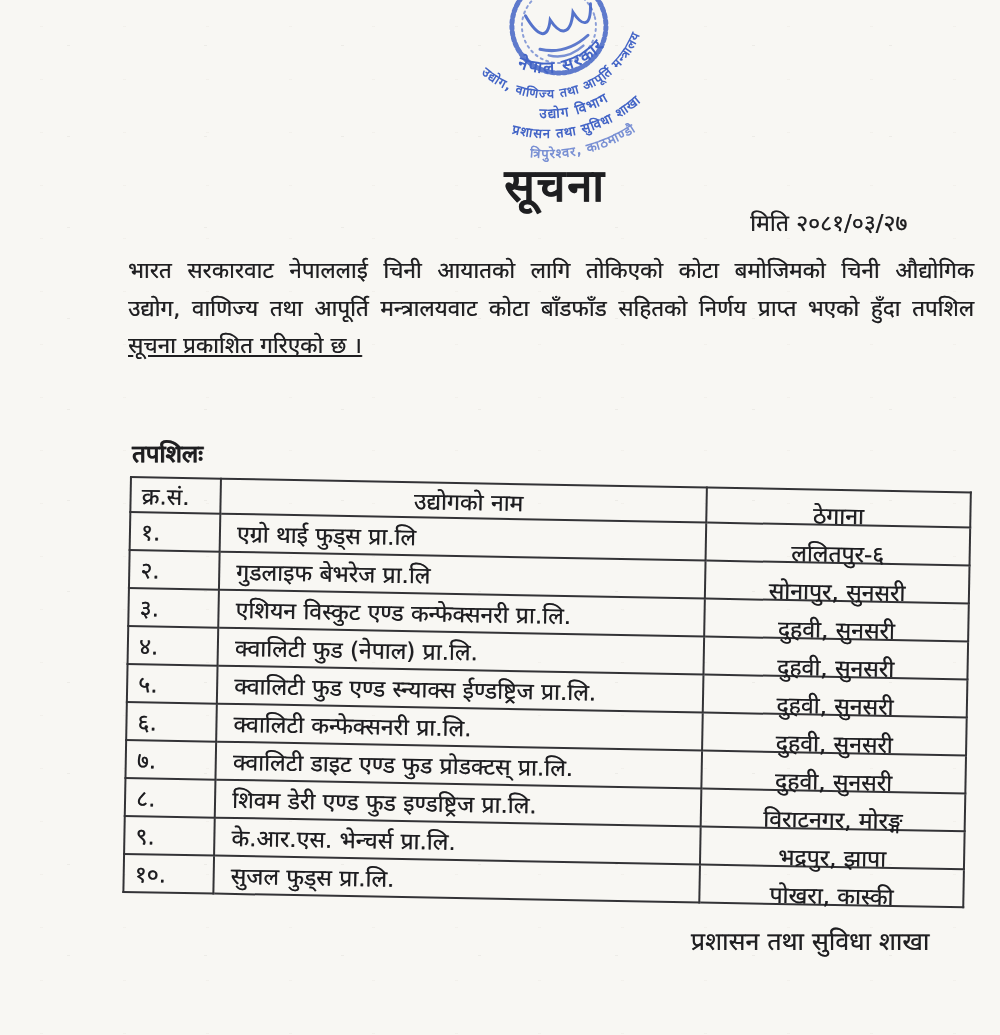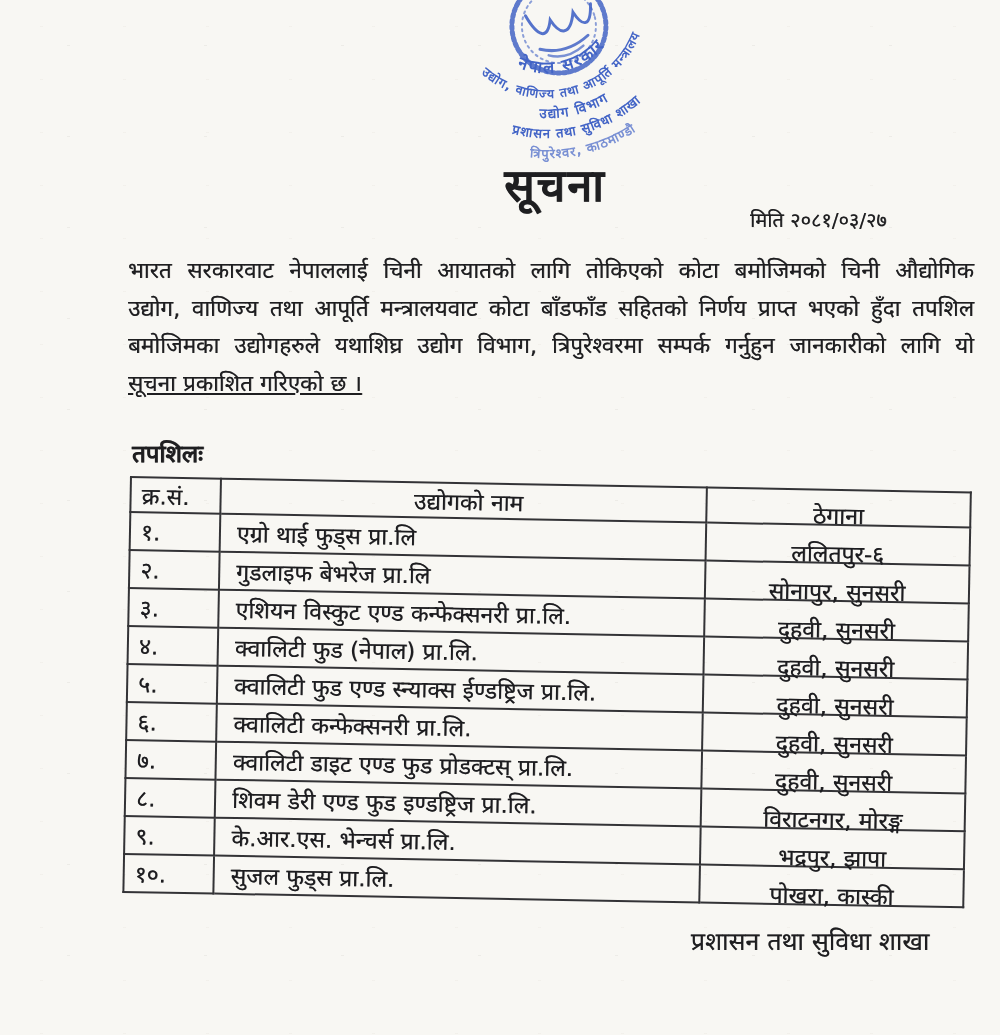--- a/index.html
+++ b/index.html
@@ -20,21 +20,21 @@
   
   .seal{ position:absolute; left:448px; top:0; width:280px; height:168px; }
 
   
   .notice-title{
     position:absolute; left:430px; top:142px; width:250px;
     text-align:center; font-size:45px; font-weight:bold; letter-spacing:2px;margin-top:11px;
   }
   .date-line{
     position:absolute; left:750px; top:206px; width:240px;
-    font-size:20px; white-space:nowrap;
+    font-size:23px; white-space:nowrap;
   }
 
   
   .body-paragraph{
     position:absolute; left:128px; top:252px; width:846px;
     font-size:22.5px; line-height:37.5px;
   }
   .body-line{ text-align:justify; text-align-last:justify; }
   .body-line.last{ text-align-last:left;text-decoration:underline; }
 
@@ -113,21 +113,20 @@
     </svg>
   </div>
 
   <div class="notice-title ink">सूचना</div>
 
   <div class="date-line ink">मिति २०८१/०३/२७</div>
 
   <div class="body-paragraph ink">
     <div class="body-line">भारत सरकारवाट नेपाललाई चिनी आयातको लागि तोकिएको कोटा बमोजिमको चिनी औद्योगिक</div>
     <div class="body-line">उद्योग, वाणिज्य तथा आपूर्ति मन्त्रालयवाट कोटा बाँडफाँड सहितको निर्णय प्राप्त भएको हुँदा तपशिल</div>
-    <div class="body-line">बमोजिमका उद्योगहरुले यथाशिघ्र उद्योग विभाग, त्रिपुरेश्वरमा सम्पर्क गर्नुहुन जानकारीको लागि यो</div>
     <div class="body-line last">सूचना प्रकाशित गरिएको छ ।</div>
   </div>
 
   <div class="details-label ink">तपशिलः</div>
 
   <div class="table-wrap">
     <table class="industries ink">
       <thead>
         <tr>
           <th class="c-sn">क्र.सं.</th>

